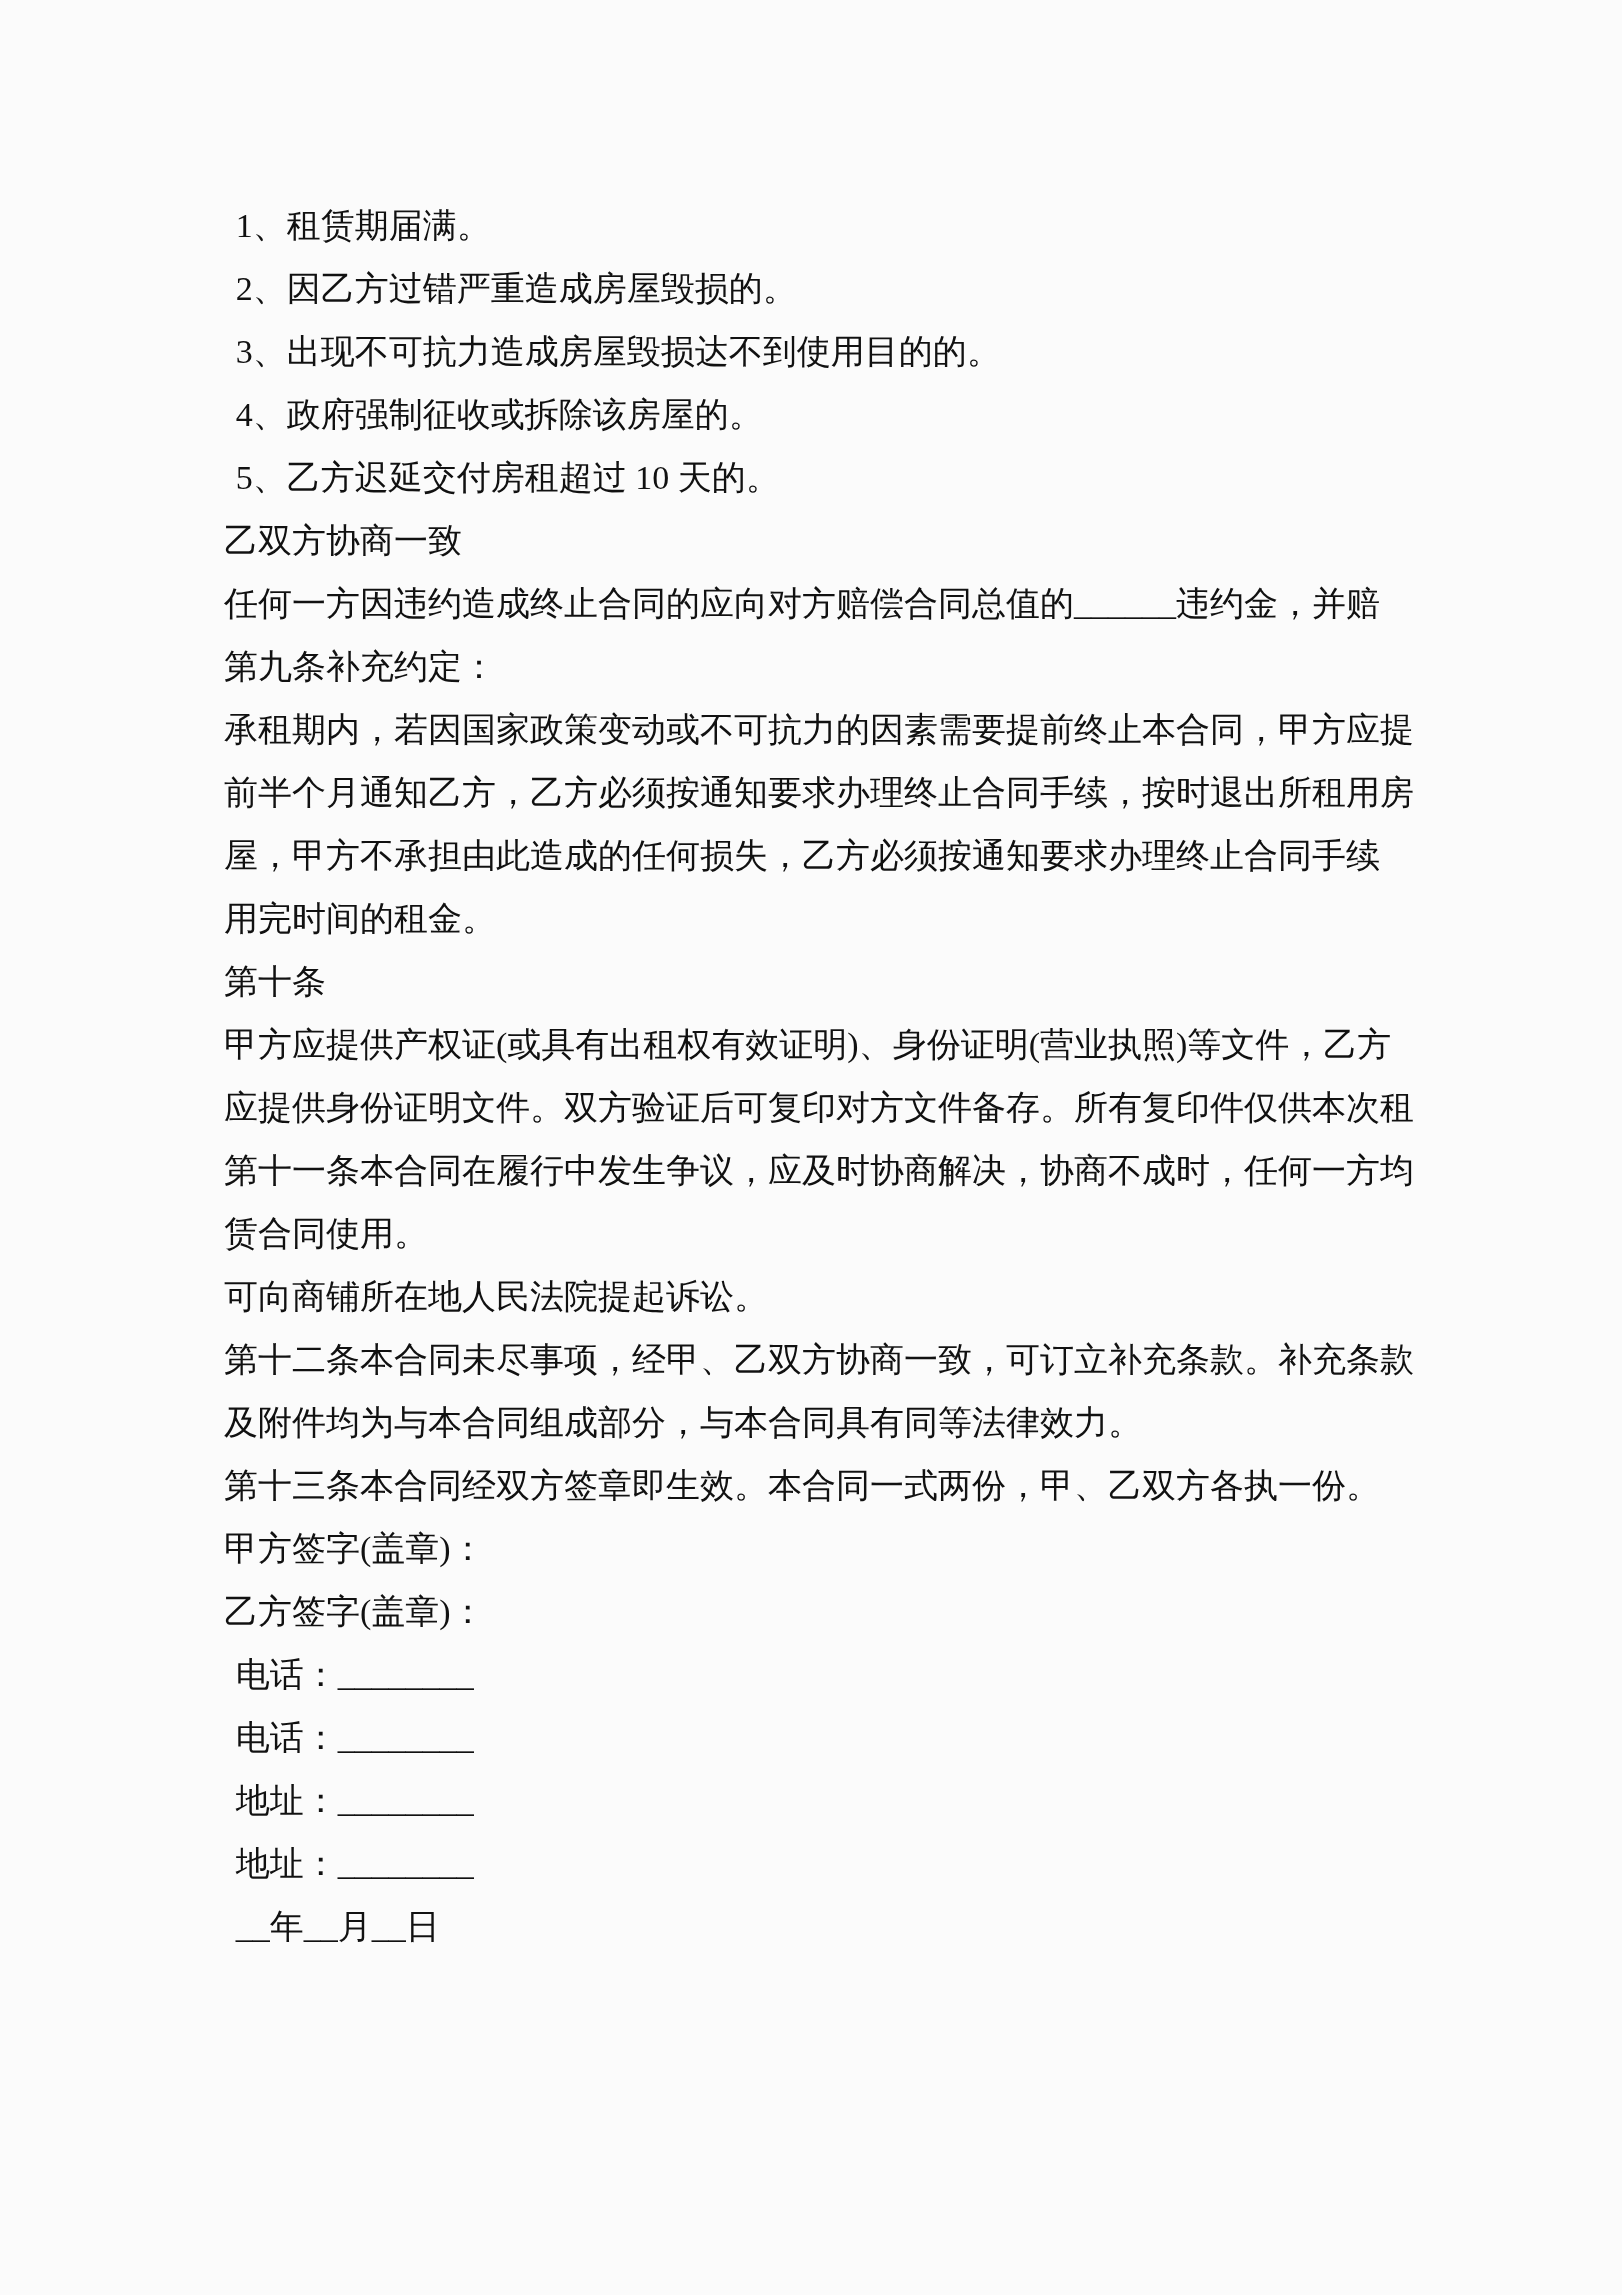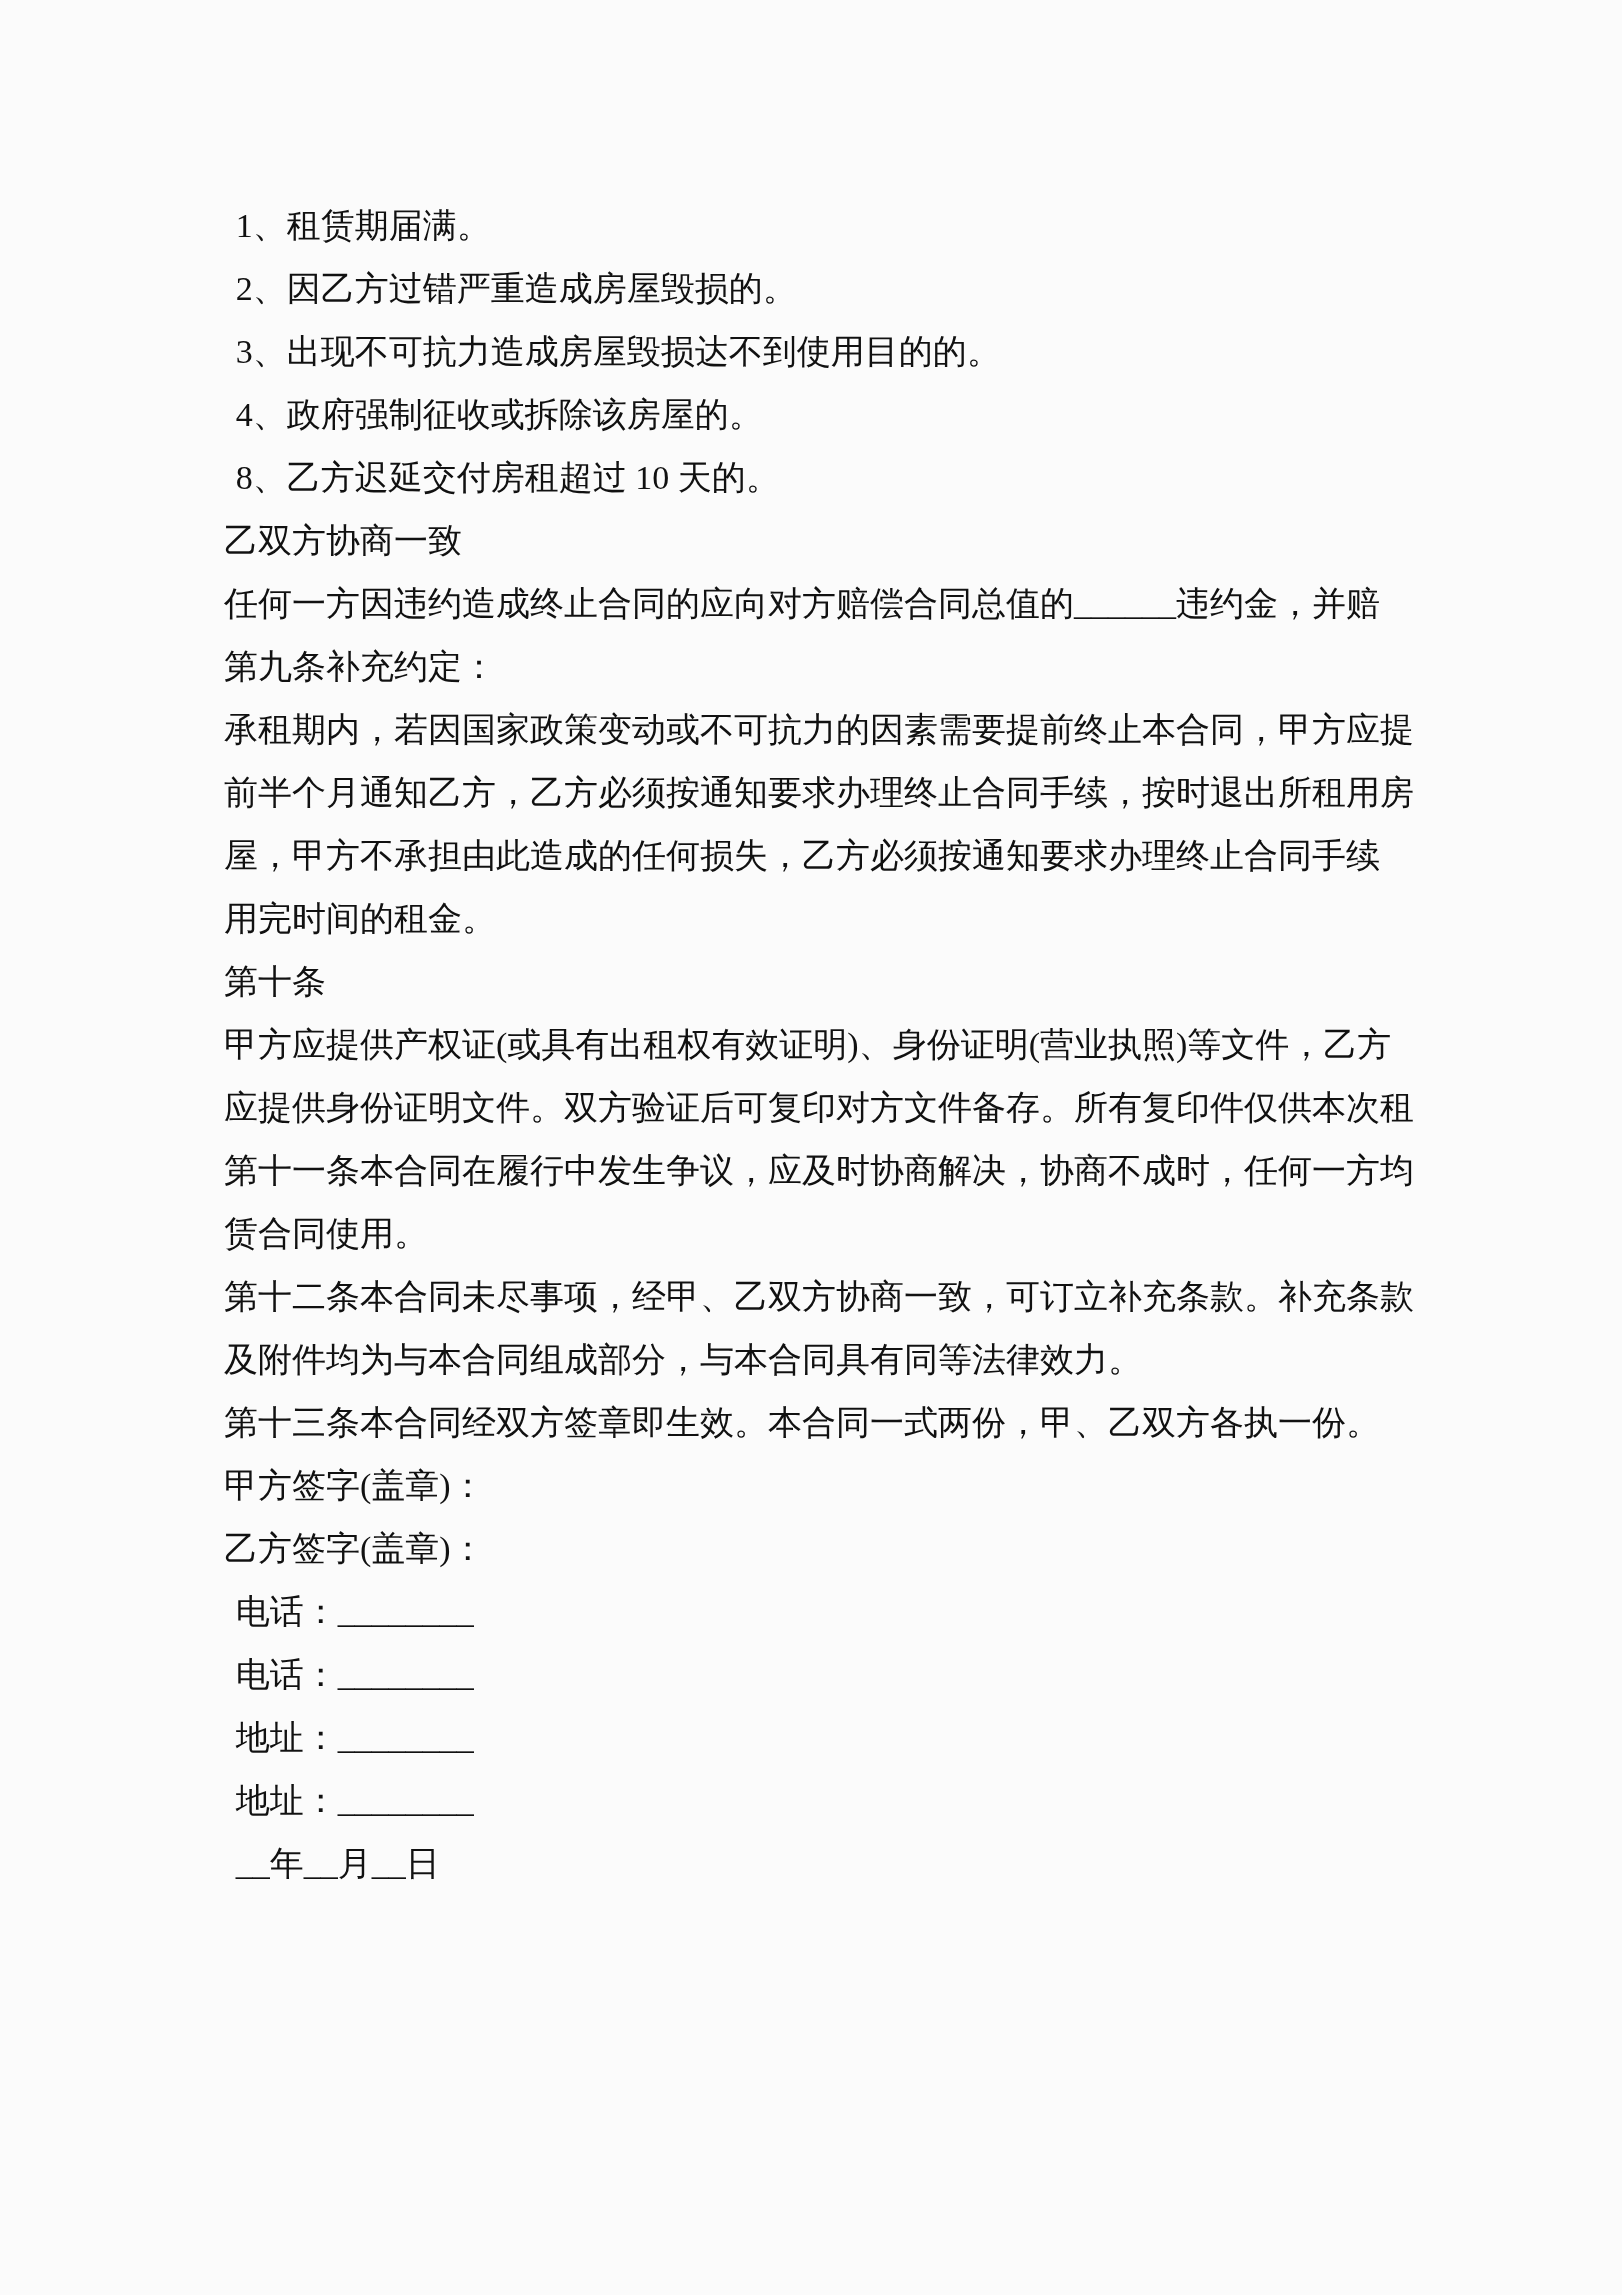--- a/index.html
+++ b/index.html
@@ -41,37 +41,38 @@
 </head>
 <body>
 
 <div class="page">
   <div class="content">
 
     <div class="line indent">1、租赁期届满。</div>
     <div class="line indent">2、因乙方过错严重造成房屋毁损的。</div>
     <div class="line indent">3、出现不可抗力造成房屋毁损达不到使用目的的。</div>
     <div class="line indent">4、政府强制征收或拆除该房屋的。</div>
-    <div class="line indent">8、乙方迟延交付房租超过 10 天的。</div>
+    <div class="line indent">5、乙方迟延交付房租超过 10 天的。</div>
 
     <div class="line">乙双方协商一致</div>
     <div class="line">任何一方因违约造成终止合同的应向对方赔偿合同总值的______违约金，并赔</div>
 
     <div class="line">第九条补充约定：</div>
     <div class="line">承租期内，若因国家政策变动或不可抗力的因素需要提前终止本合同，甲方应提</div>
     <div class="line">前半个月通知乙方，乙方必须按通知要求办理终止合同手续，按时退出所租用房</div>
     <div class="line">屋，甲方不承担由此造成的任何损失，乙方必须按通知要求办理终止合同手续</div>
     <div class="line">用完时间的租金。</div>
 
     <div class="line">第十条</div>
     <div class="line">甲方应提供产权证(或具有出租权有效证明)、身份证明(营业执照)等文件，乙方</div>
     <div class="line">应提供身份证明文件。双方验证后可复印对方文件备存。所有复印件仅供本次租</div>
     <div class="line">第十一条本合同在履行中发生争议，应及时协商解决，协商不成时，任何一方均</div>
 
     <div class="line">赁合同使用。</div>
+    <div class="line">可向商铺所在地人民法院提起诉讼。</div>
 
     <div class="line">第十二条本合同未尽事项，经甲、乙双方协商一致，可订立补充条款。补充条款</div>
     <div class="line">及附件均为与本合同组成部分，与本合同具有同等法律效力。</div>
 
     <div class="line">第十三条本合同经双方签章即生效。本合同一式两份，甲、乙双方各执一份。</div>
 
     <div class="line">甲方签字(盖章)：</div>
     <div class="line">乙方签字(盖章)：</div>
 
     <div class="line indent">电话：________</div>

